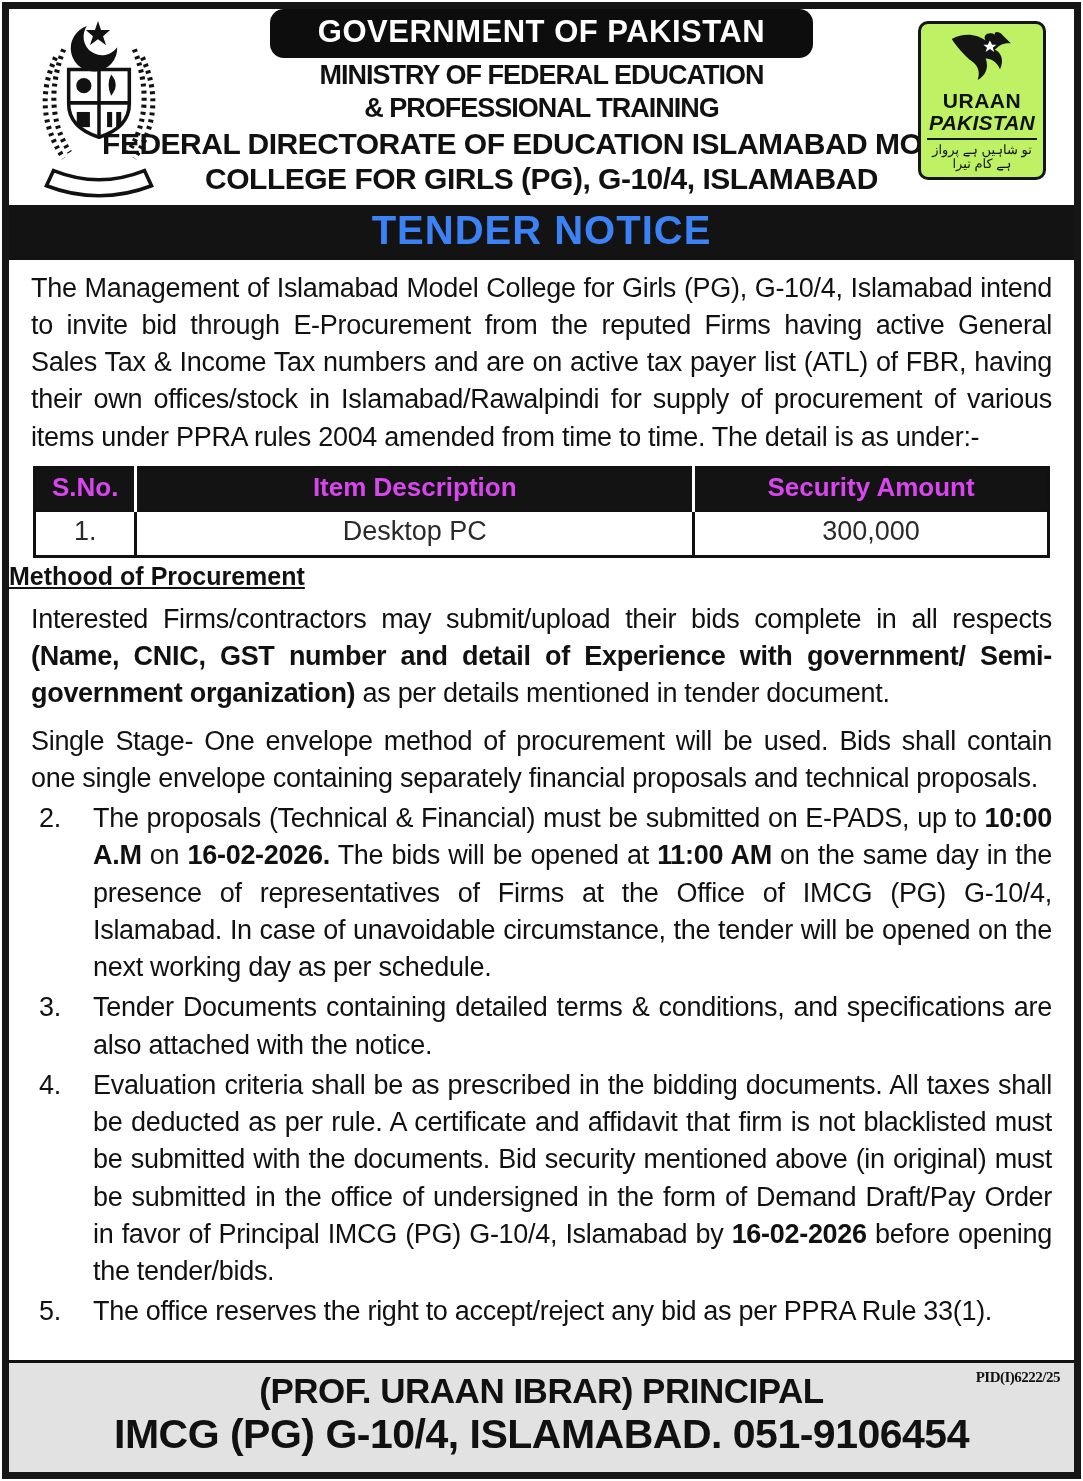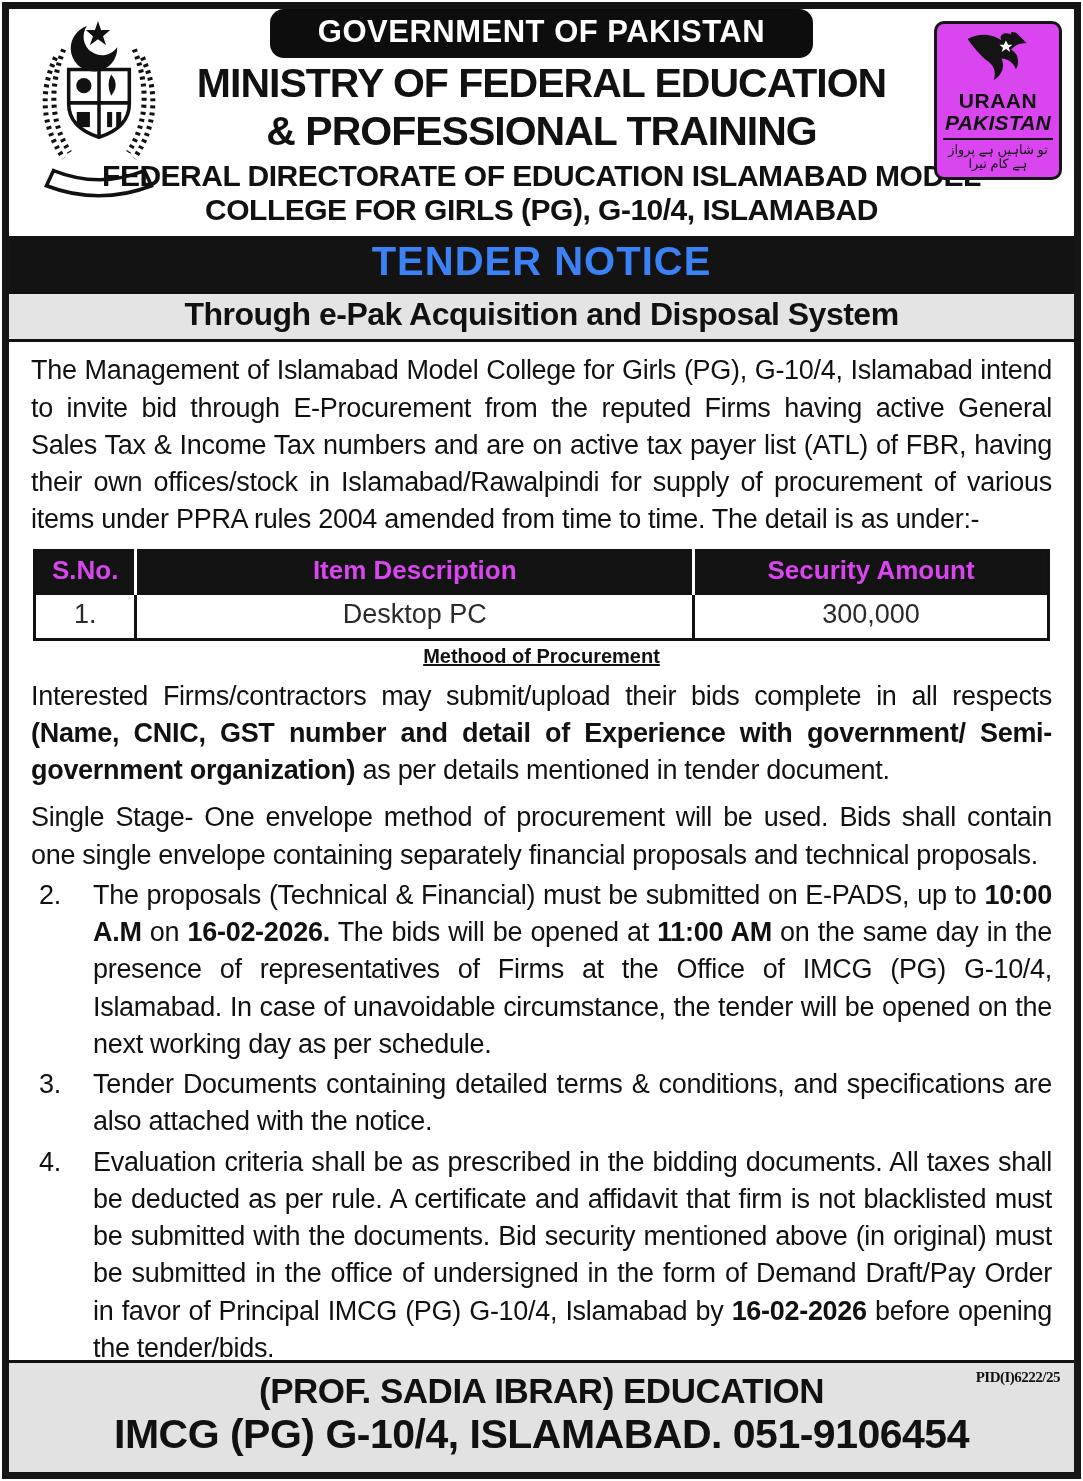--- a/index.html
+++ b/index.html
@@ -3,49 +3,49 @@
 <meta charset="utf-8">
 <style>
   html,body{margin:0;padding:0;background:#fff;}
   body{width:1083px;height:1481px;font-family:"Liberation Sans",sans-serif;color:#111;}
   .sheet{box-sizing:border-box;width:1079px;height:1477px;margin:2px;border:7px solid #161616;
          background:#fff;overflow:hidden;position:relative;}
   
   .hdr{position:relative;padding-top:0;}
   .emblem{position:absolute;left:14px;top:10px;width:152px;height:192px;}
   .emblem svg{width:100%;height:100%;}
-  .logo-box{position:absolute;right:12px;top:12px;width:128px;box-sizing:border-box;
-            border:3px solid #151515;border-radius:10px;padding:4px 4px 5px;text-align:center;background:#d946ef;}
+  .logo-box{position:absolute;right:28px;top:12px;width:128px;box-sizing:border-box;
+            border:3px solid #151515;border-radius:10px;padding:4px 4px 5px;text-align:center;background:#bef264;}
   .bird svg{width:72px;height:58px;}
   .logo-l1{font-size:21px;font-weight:bold;letter-spacing:.5px;line-height:1.05;}
   .logo-l2{font-size:21px;font-weight:bold;letter-spacing:.2px;line-height:1.05;font-style:italic;}
   .logo-divider{border-top:2px solid #151515;margin:4px 2px 3px;}
   .logo-urdu{font-size:13px;line-height:1.1;}
   .hdr-center{margin:0 152px;text-align:center;}
   .govt-banner{display:inline-block;background:#0d0d0d;color:#fff;font-size:31px;font-weight:bold;
                padding:5px 48px 8px;border-radius:14px;letter-spacing:.5px;}
-  .ministry{font-size:41px;font-weight:bold;letter-spacing:-1px;line-height:1.13;margin-top:2px;}
+  .ministry{font-size:27px;font-weight:bold;letter-spacing:-1px;line-height:1.13;margin-top:2px;}
   .directorate{text-align:center;font-size:30px;font-weight:bold;letter-spacing:-.5px;line-height:1.16;margin-top:4px;}
   
   .tender-band{background:#131313;color:#3b82f6;text-align:center;font-size:40px;font-weight:bold;
                padding:3px 0 7px;margin-top:8px;letter-spacing:1px;}
   .subtitle-band{background:#e4e4e4;border-top:3px solid #111;border-bottom:3px solid #111;
                  text-align:center;font-size:32px;font-weight:bold;padding:2px 0 6px;letter-spacing:-.5px;}
   
   .bodytext{font-size:27px;line-height:1.38;letter-spacing:-.3px;text-align:justify;margin:10px 22px 0;}
   .b{font-weight:bold;}
   
   .items-table{width:calc(100% - 48px);margin:10px 24px 4px;border-collapse:collapse;border:3px solid #111;}
   .items-table th{background:#131313;color:#d946ef;font-size:26px;font-weight:bold;padding:3px 0 6px;
                   border-left:3px solid #fff;}
   .items-table th:first-child{border-left:none;}
   .items-table td{border:3px solid #111;text-align:center;font-size:27px;color:#2a2a2a;padding:4px 0 8px;}
   .col-sno{width:10%;} .col-desc{width:55%;} .col-amt{width:35%;}
   
-  .method-heading{text-align:center;font-size:20px;font-weight:bold;text-decoration:underline;margin:4px 0 2px;}
+  .method-heading{text-align:left;font-size:25px;font-weight:bold;text-decoration:underline;margin:4px 0 2px;}
   
   .cond-list{margin:2px 0 0;}
   .cond-item{position:relative;padding-left:84px;padding-right:22px;font-size:27px;line-height:1.38;
              letter-spacing:-.3px;text-align:justify;margin-top:3px;}
   .cond-num{position:absolute;left:30px;top:0;}
   
   .footer{position:absolute;left:0;right:0;bottom:0;background:#e2e2e2;border-top:3px solid #111;
           text-align:center;padding:8px 20px 14px;}
   .footer-l1{font-size:35px;font-weight:bold;letter-spacing:-.5px;line-height:1.15;}
   .footer-l2{font-size:41px;font-weight:bold;letter-spacing:-.5px;line-height:1.15;}
@@ -102,21 +102,20 @@
       <div class="logo-urdu">تو شاہیں ہے پرواز ہے کام تیرا</div>
     </div>
   </header>
 
   <div class="directorate">
     <div>FEDERAL DIRECTORATE OF EDUCATION ISLAMABAD MODEL</div>
     <div>COLLEGE FOR GIRLS (PG), G-10/4, ISLAMABAD</div>
   </div>
 
   <div class="tender-band">TENDER NOTICE</div>
-  <div class="subtitle-band">Through e-Pak Acquisition and Disposal System</div>
 
   <p class="bodytext">The Management of Islamabad Model College for Girls (PG), G-10/4, Islamabad intend to invite bid through E-Procurement from the reputed Firms having active General Sales Tax &amp; Income Tax numbers and are on active tax payer list (ATL) of FBR, having their own offices/stock in Islamabad/Rawalpindi for supply of procurement of various items under PPRA rules 2004 amended from time to time. The detail is as under:-</p>
 
   <table class="items-table">
     <thead>
       <tr>
         <th class="col-sno">S.No.</th>
         <th class="col-desc">Item Description</th>
         <th class="col-amt">Security Amount</th>
       </tr>
@@ -144,18 +143,18 @@
     </div>
     <div class="cond-item">
       <span class="cond-num">4.</span><span><span>Evaluation criteria shall be as prescribed in the bidding documents. All taxes shall be deducted as per rule. A certificate and affidavit that firm is not blacklisted must be submitted with the documents. Bid security mentioned above (in original) must be submitted in the office of undersigned in the form of Demand Draft/Pay Order in favor of Principal IMCG (PG) G-10/4, Islamabad by </span><span class="b">16-02-2026</span><span> before opening the tender/bids.</span></span>
     </div>
     <div class="cond-item">
       <span class="cond-num">5.</span><span><span>The office reserves the right to accept/reject any bid as per PPRA Rule 33(1).</span></span>
     </div>
   </div>
 
   <footer class="footer">
-    <div class="footer-l1">(PROF. SADIA IBRAR) EDUCATION</div>
+    <div class="footer-l1">(PROF. URAAN IBRAR) PRINCIPAL</div>
     <div class="footer-l2">IMCG (PG) G-10/4, ISLAMABAD. 051-9106454</div>
     <div class="pid">PID(I)6222/25</div>
   </footer>
 
 </div>
 
 </body></html>

